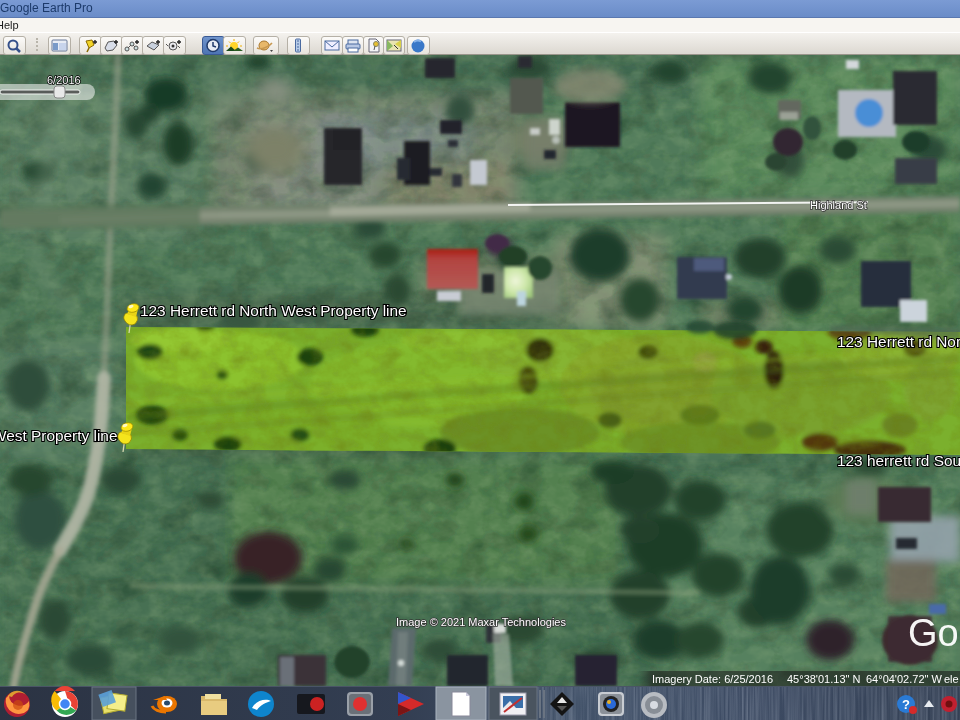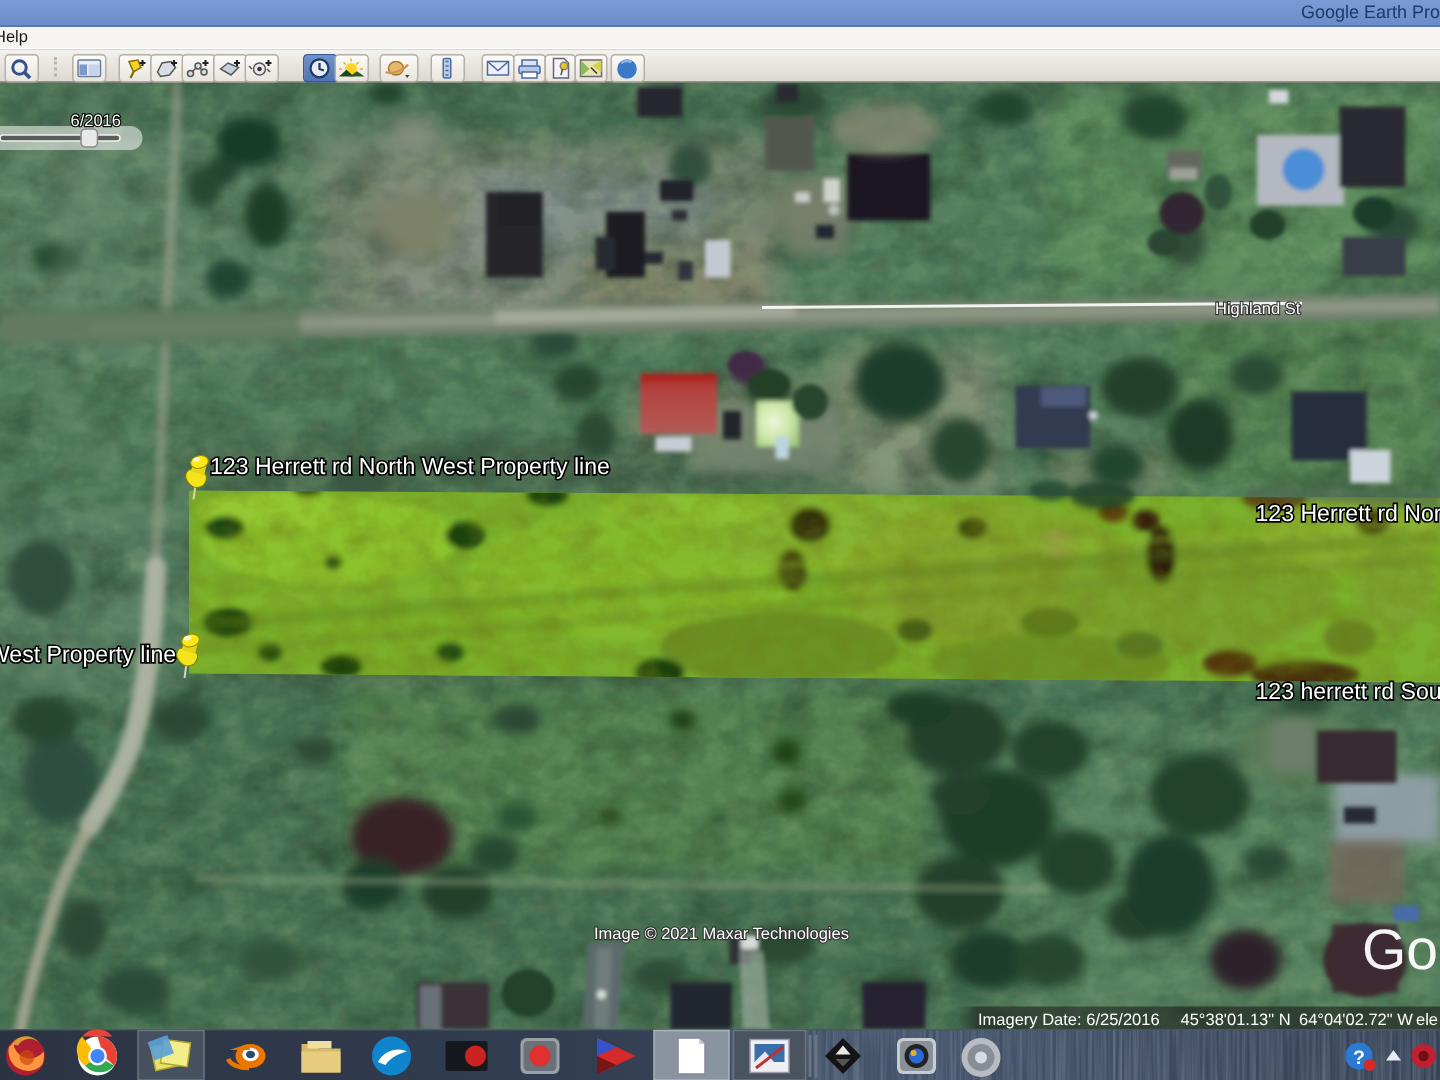--- a/index.html
+++ b/index.html
@@ -1,20 +1,20 @@
 <!DOCTYPE html>
 <html><head>
 <meta charset="utf-8">
 <style>
   html,body{margin:0;padding:0;width:960px;height:720px;overflow:hidden;
     font-family:"Liberation Sans", sans-serif;}
   #stage{position:relative;width:960px;height:720px;background:#4a6b4f;}
   .titlebar{position:absolute;left:0;top:0;width:960px;height:17px;
     background:linear-gradient(#7b9bd4,#6a8cc8);border-bottom:1px solid #5a78b0;
-    text-align:right;font-size:12px;color:#1c3a6a;line-height:17px;}
+    text-align:left;font-size:12px;color:#1c3a6a;line-height:17px;}
   .menubar{position:absolute;left:0;top:18px;width:960px;height:14px;
     background:#f7f5f1;font-size:11px;color:#1a1a1a;}
   .menubar span{position:absolute;left:-4px;top:1px;}
   .toolbar{position:absolute;left:0;top:32px;width:960px;height:21px;
     background:linear-gradient(#f4f2ee,#dcd8d1);border-top:1px solid #fff;
     border-bottom:1px solid #9a958c;}
   .tb{position:absolute;top:3px;height:17px;border:1px solid #b5b0a6;
     border-radius:3px;background:linear-gradient(#fcfbf9,#e8e4dd);}
   .tbsel{background:linear-gradient(#6f94cc,#4d74b4);border-color:#3a5a94;}
   svg{position:absolute;display:block;}

